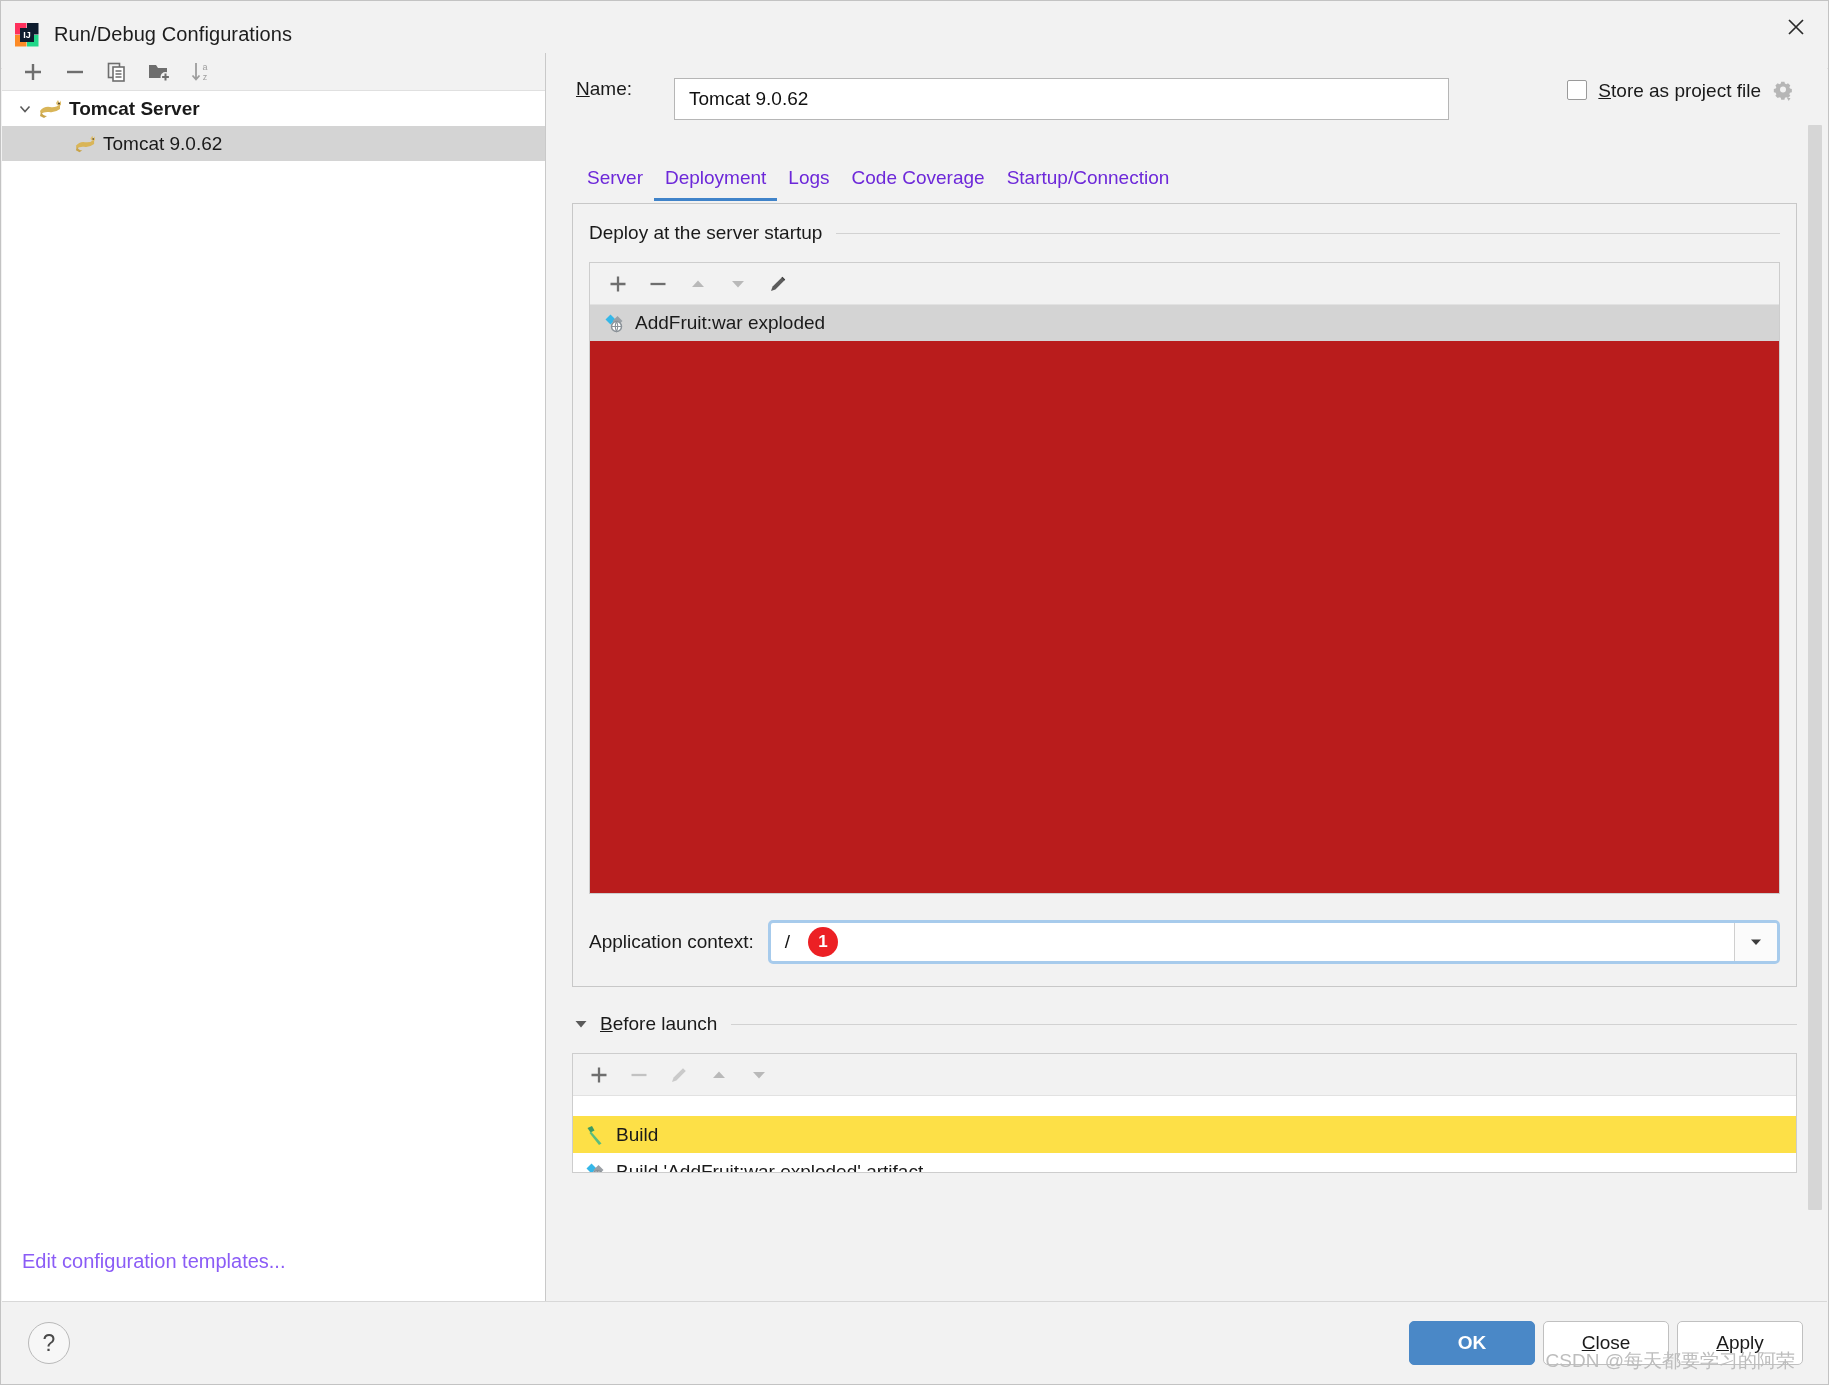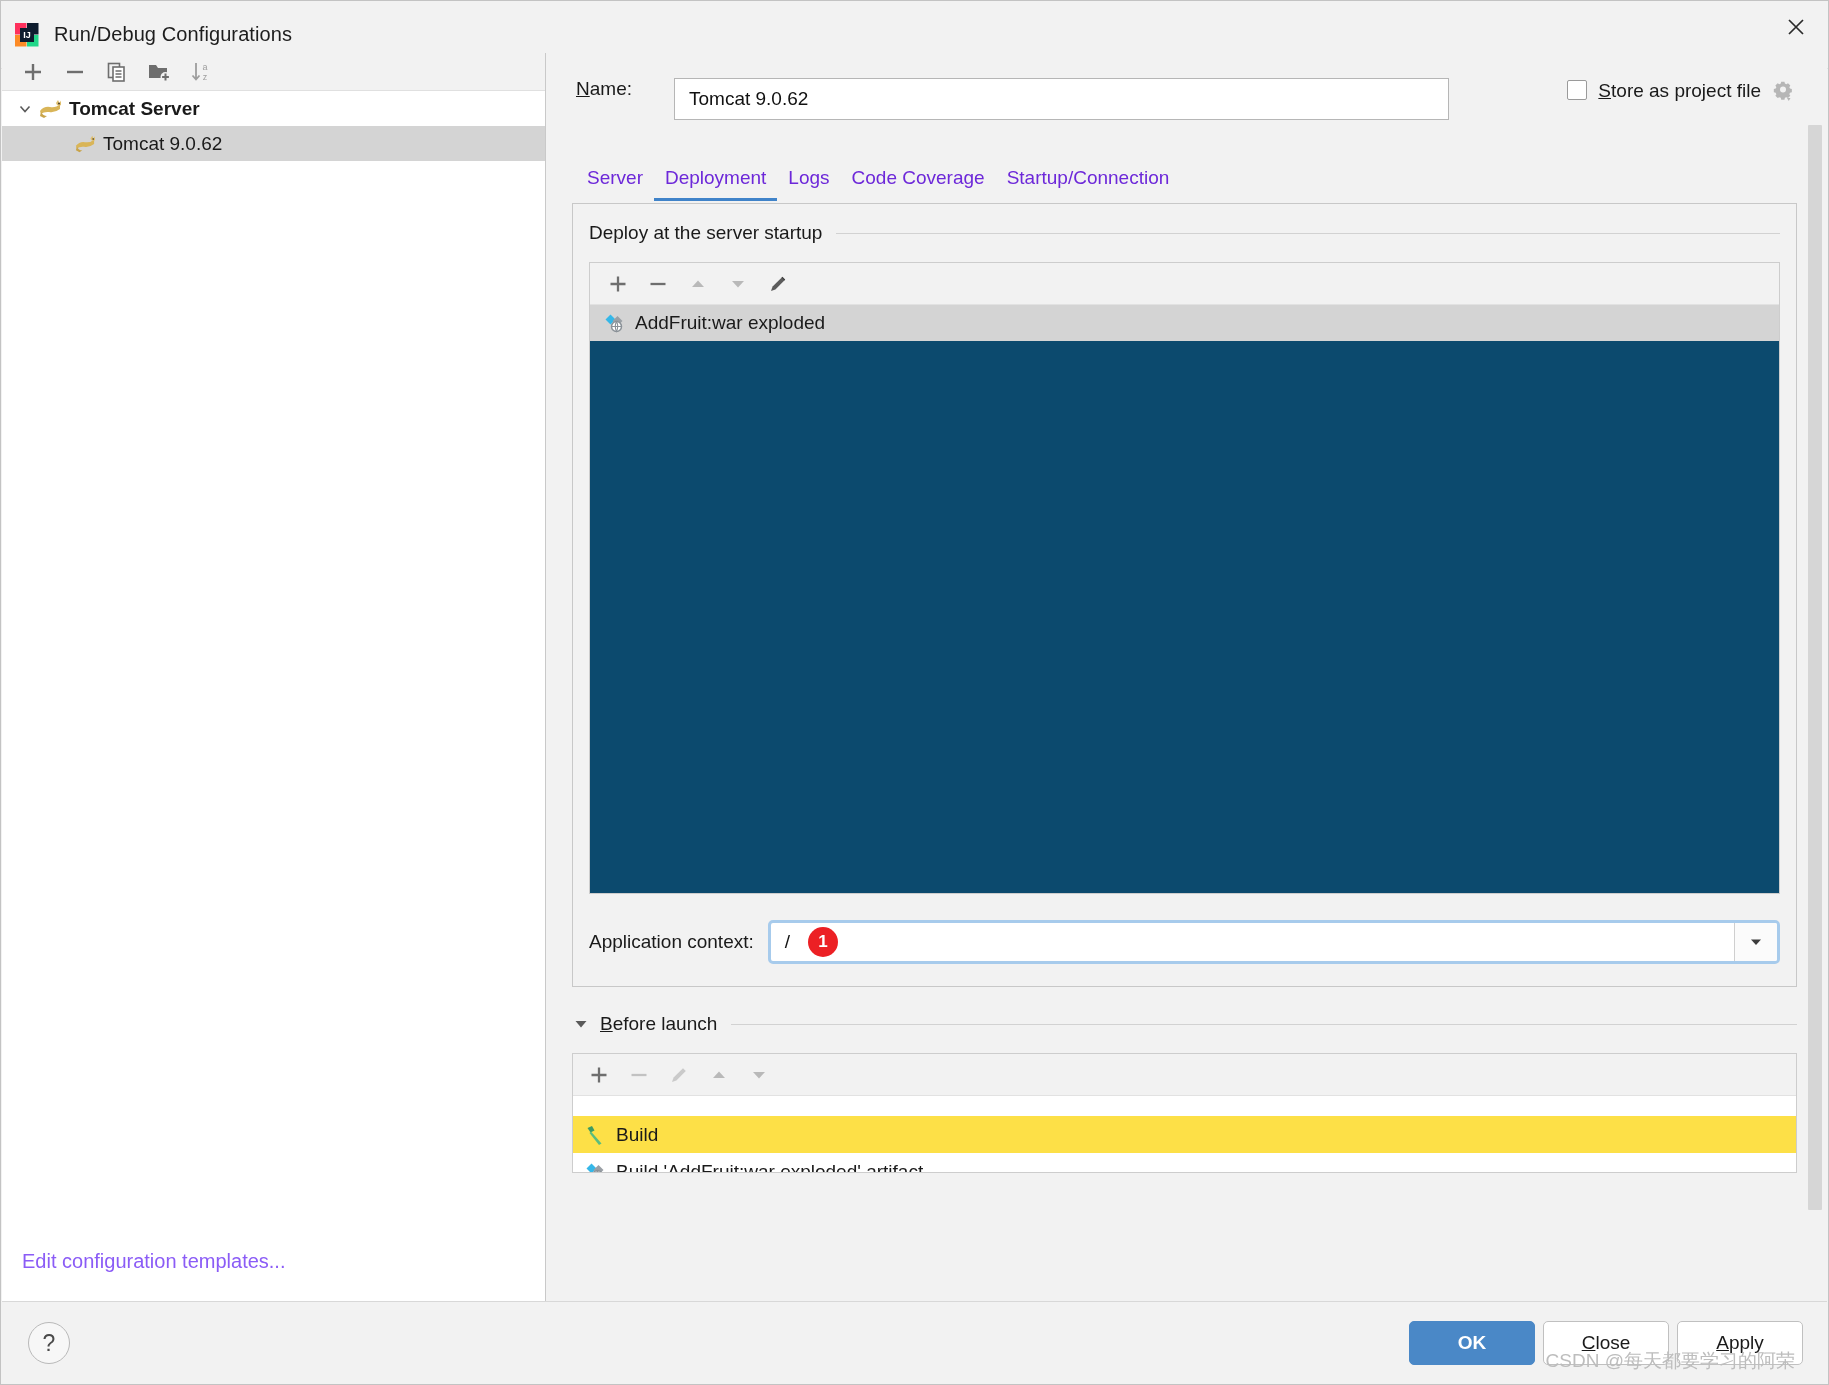--- a/index.html
+++ b/index.html
@@ -210,21 +210,21 @@
     height: 1px;
     background: #d2d2d2;
     margin-left: 14px;
   }
   .list-box {
     position: absolute;
     left: 16px; top: 58px;
     right: 16px;
     height: 632px;
     border: 1px solid #cdcdcd;
-    background: #0c4a6e;
+    background: #b91c1c;
     box-sizing: border-box;
     text-align: center;
   }
   .list-toolbar {
     height: 42px;
     background: #f2f2f2;
     border-bottom: 1px solid #e2e2e2;
     display: flex;
     align-items: center;
     padding-left: 8px;

